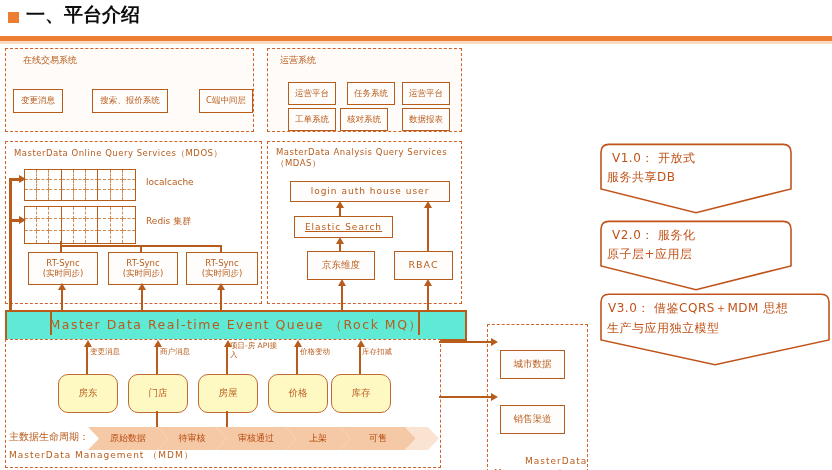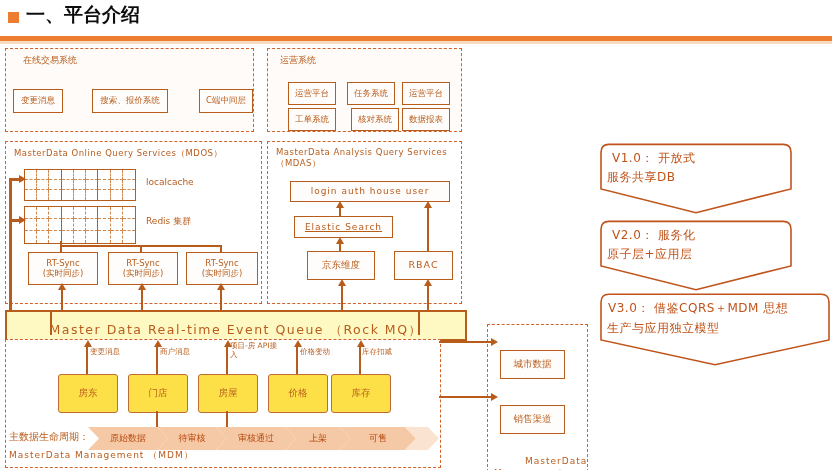--- a/index.html
+++ b/index.html
@@ -4,21 +4,21 @@
 <style>
   html,body{margin:0;padding:0;background:#fff;}
   body{font-family:"DejaVu Sans","Liberation Sans",sans-serif;}
   .canvas{position:relative;width:832px;height:470px;background:#fff;overflow:hidden;}
   .abs{position:absolute;}
   .dashed-box{position:absolute;border:1px dashed #d2622a;background:rgba(253,243,236,.35);}
   .dash-label{position:absolute;color:#b85c1c;font-size:9px;white-space:nowrap;}
   .node{position:absolute;border:1px solid #b85c1c;background:#fffdfb;color:#b85c1c;
         display:flex;align-items:center;justify-content:center;text-align:center;
         font-size:8.5px;line-height:1.15;white-space:nowrap;}
-  .oval{position:absolute;border:1px solid #c06a35;border-radius:3px;background:#fde047;
+  .oval{position:absolute;border:1px solid #c06a35;border-radius:10px;background:#fef9c3;
         color:#b85c1c;display:flex;align-items:center;justify-content:center;font-size:9.5px;}
   .vline{position:absolute;background:#b85c1c;width:2px;}
   .hline{position:absolute;background:#b85c1c;height:2px;}
   .ah-up{position:absolute;width:0;height:0;border-left:4px solid transparent;
          border-right:4px solid transparent;border-bottom:7px solid #b85c1c;}
   .ah-right{position:absolute;width:0;height:0;border-top:4px solid transparent;
          border-bottom:4px solid transparent;border-left:7px solid #b85c1c;}
   .cellgrid{position:absolute;display:grid;grid-template-columns:repeat(9,1fr);
          grid-template-rows:repeat(3,1fr);border:1px solid #b85c1c;background:#fff;}
   .cellgrid i{border-right:1px dashed #cf8a52;border-bottom:1px dashed #cf8a52;}
@@ -26,22 +26,22 @@
   .cellgrid i:nth-child(n+19){border-bottom:none;}
   .cellgrid i:nth-child(9n+3),.cellgrid i:nth-child(9n+6){border-right:1px solid #b85c1c;}
   .msg{position:absolute;color:#b85c1c;font-size:7.5px;line-height:1.25;}
   .chev{position:absolute;height:23px;background:#f6c9a6;color:#b5490f;font-size:9px;
         display:flex;align-items:center;justify-content:center;
         clip-path:polygon(0 0,calc(100% - 11px) 0,100% 50%,calc(100% - 11px) 100%,0 100%,11px 50%);}
   .chev-tail{background:#fbe3d2;}
   .banner{position:absolute;}
   .banner svg{position:absolute;left:0;top:0;}
   .banner .bt{position:absolute;color:#c0531a;font-size:12px;letter-spacing:.5px;white-space:nowrap;}
-  .queuebar{position:absolute;border:2px solid #b85c1c;background:#fef9c3;color:#b85c1c;
-        display:flex;align-items:flex-end;justify-content:center;font-size:12.5px;letter-spacing:1.5px;}
+  .queuebar{position:absolute;border:2px solid #b85c1c;background:#5eead4;color:#b85c1c;
+        display:flex;align-items:center;justify-content:center;font-size:12.5px;letter-spacing:1.5px;}
   .smallfoot{position:absolute;color:#b85c1c;font-size:9px;letter-spacing:1px;white-space:nowrap;}
 </style>
 </head>
 <body>
 
 <div class="canvas">
 
   <div class="abs" style="left:8px;top:12px;width:11px;height:11px;background:#ed7d31;"></div>
   <div class="abs" style="left:26px;top:2px;font-size:19px;font-weight:700;color:#0d0d0d;">一、平台介绍</div>
   <div class="abs" style="left:0;top:36px;width:832px;height:5px;background:#ed7d31;"></div>
@@ -53,21 +53,21 @@
     <div class="node" style="left:86px;top:40px;width:74px;height:22px;">搜索、报价系统</div>
     <div class="node" style="left:193px;top:40px;width:52px;height:22px;">C端中间层</div>
   </div>
 
   <div class="dashed-box" style="left:267px;top:48px;width:193px;height:82px;">
     <div class="dash-label" style="left:12px;top:5px;">运营系统</div>
     <div class="node" style="left:20px;top:33px;width:46px;height:21px;">运营平台</div>
     <div class="node" style="left:79px;top:33px;width:46px;height:21px;">任务系统</div>
     <div class="node" style="left:134px;top:33px;width:46px;height:21px;">运营平台</div>
     <div class="node" style="left:20px;top:59px;width:46px;height:21px;">工单系统</div>
-    <div class="node" style="left:83px;top:59px;width:46px;height:21px;">核对系统</div>
+    <div class="node" style="left:72px;top:59px;width:46px;height:21px;">核对系统</div>
     <div class="node" style="left:134px;top:59px;width:46px;height:21px;">数据报表</div>
   </div>
 
   <div class="dashed-box" style="left:5px;top:141px;width:255px;height:161px;background:#fff;">
     <div class="dash-label" style="left:8px;top:6px;font-size:8.5px;letter-spacing:.5px;">MasterData Online Query Services（MDOS）</div>
     <div class="cellgrid" style="left:18px;top:27px;width:110px;height:30px;">
       <i></i>
         <i></i>
         <i></i>
         <i></i>

